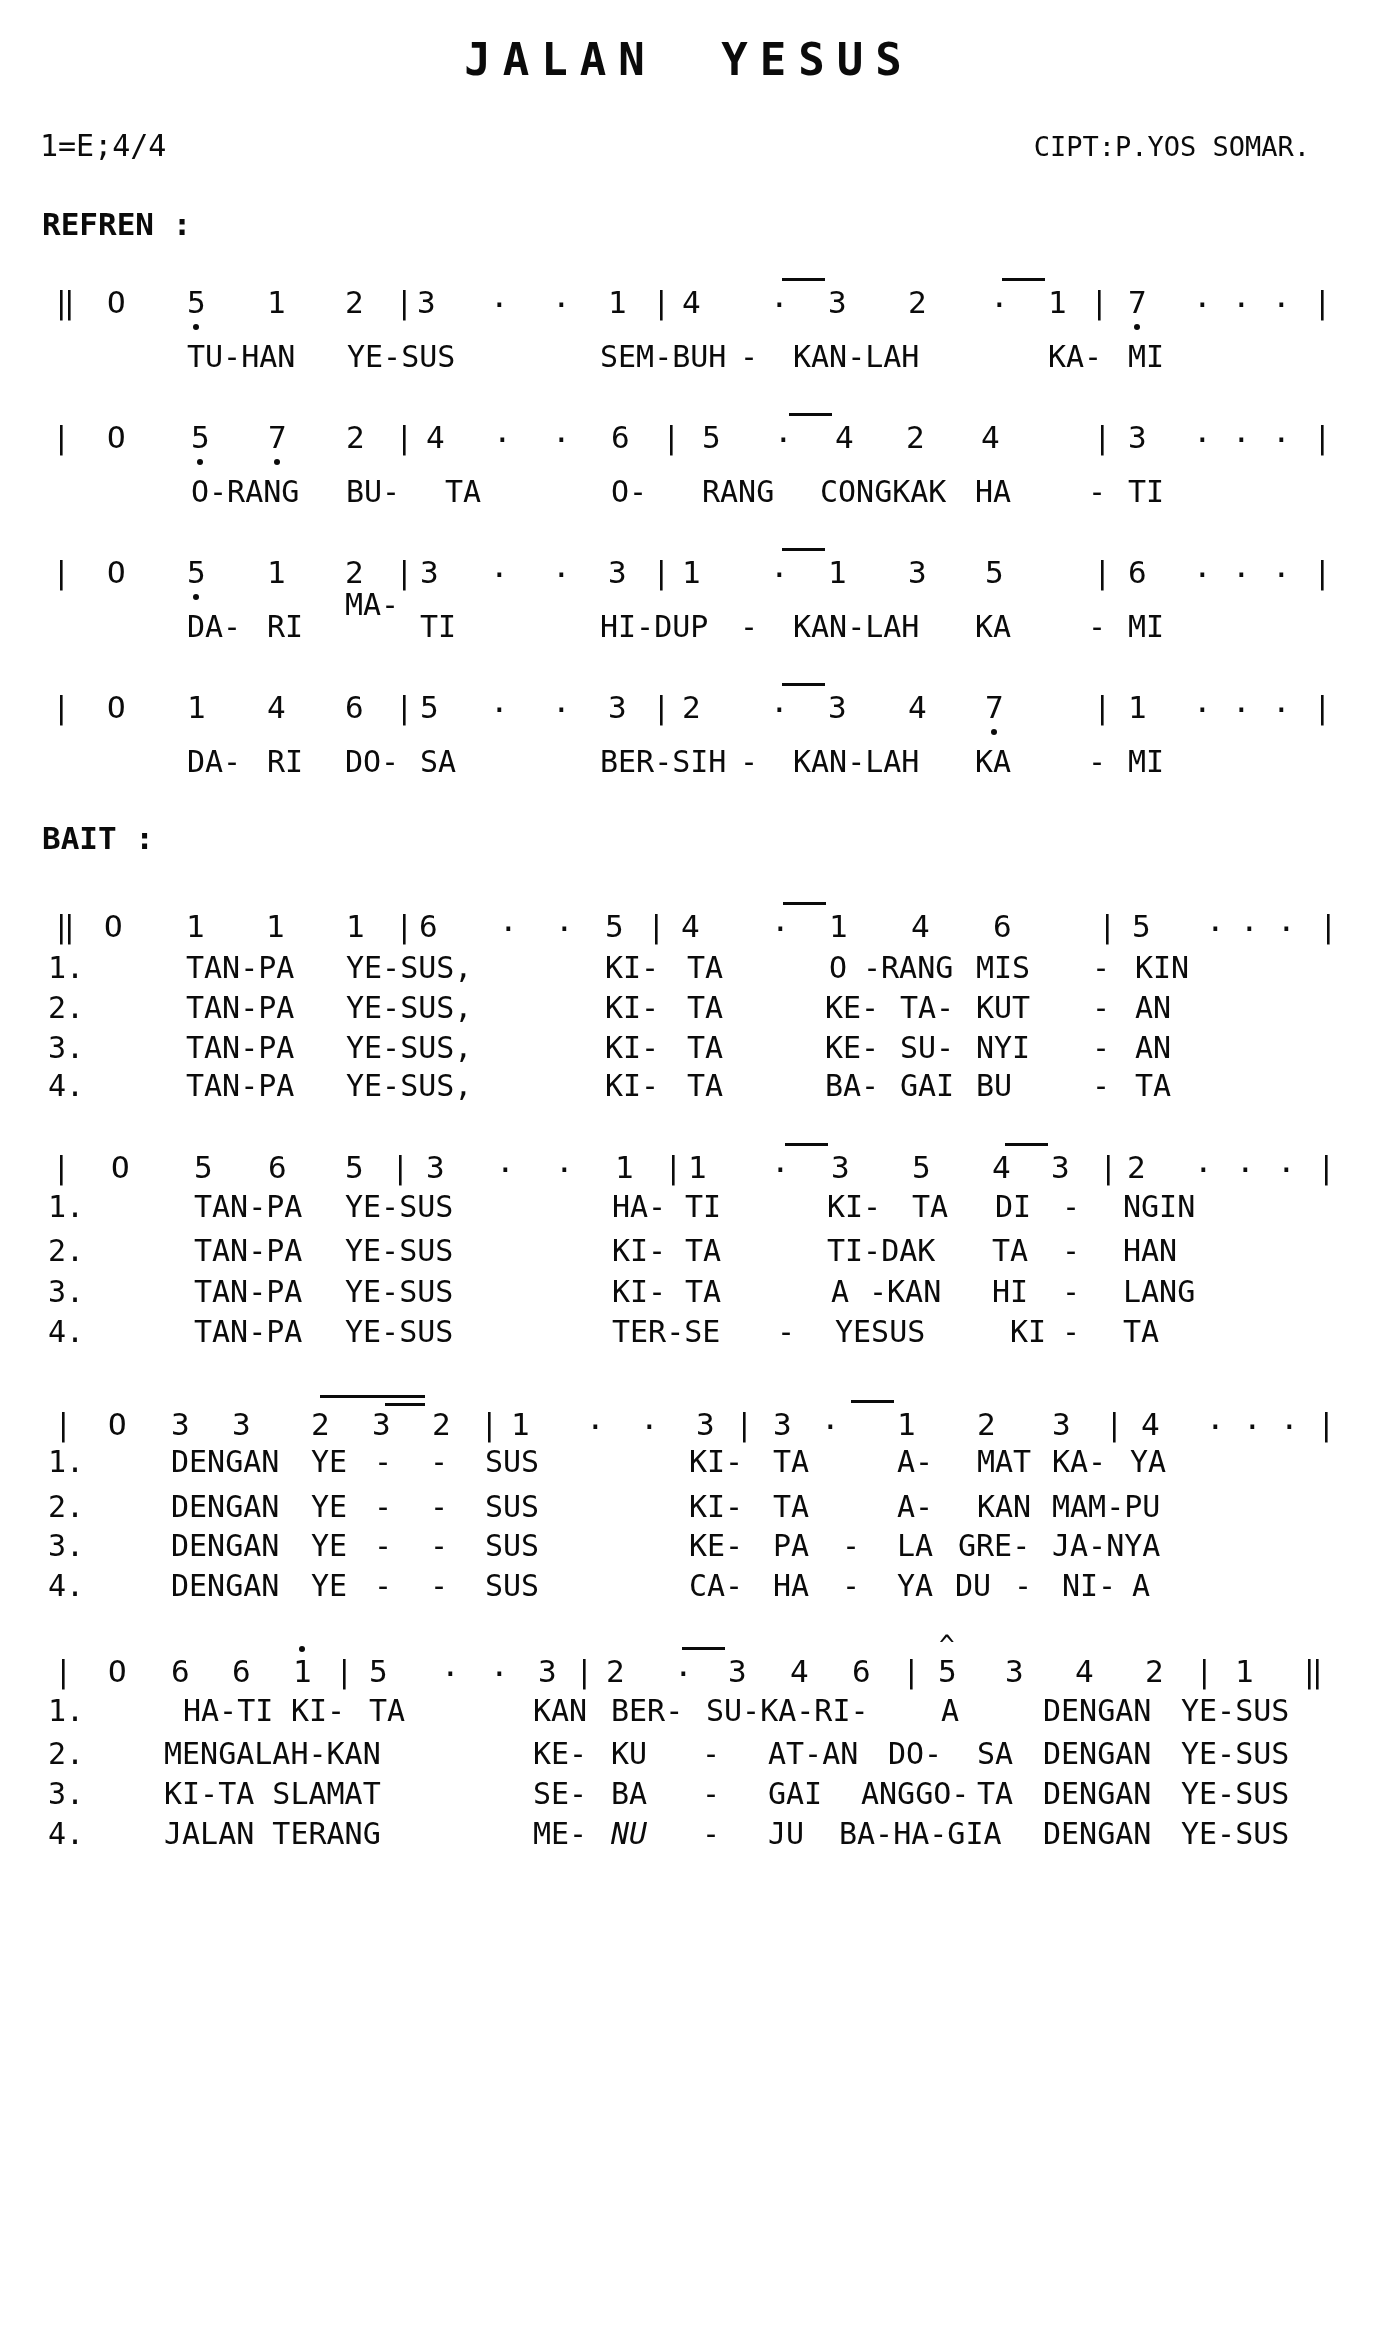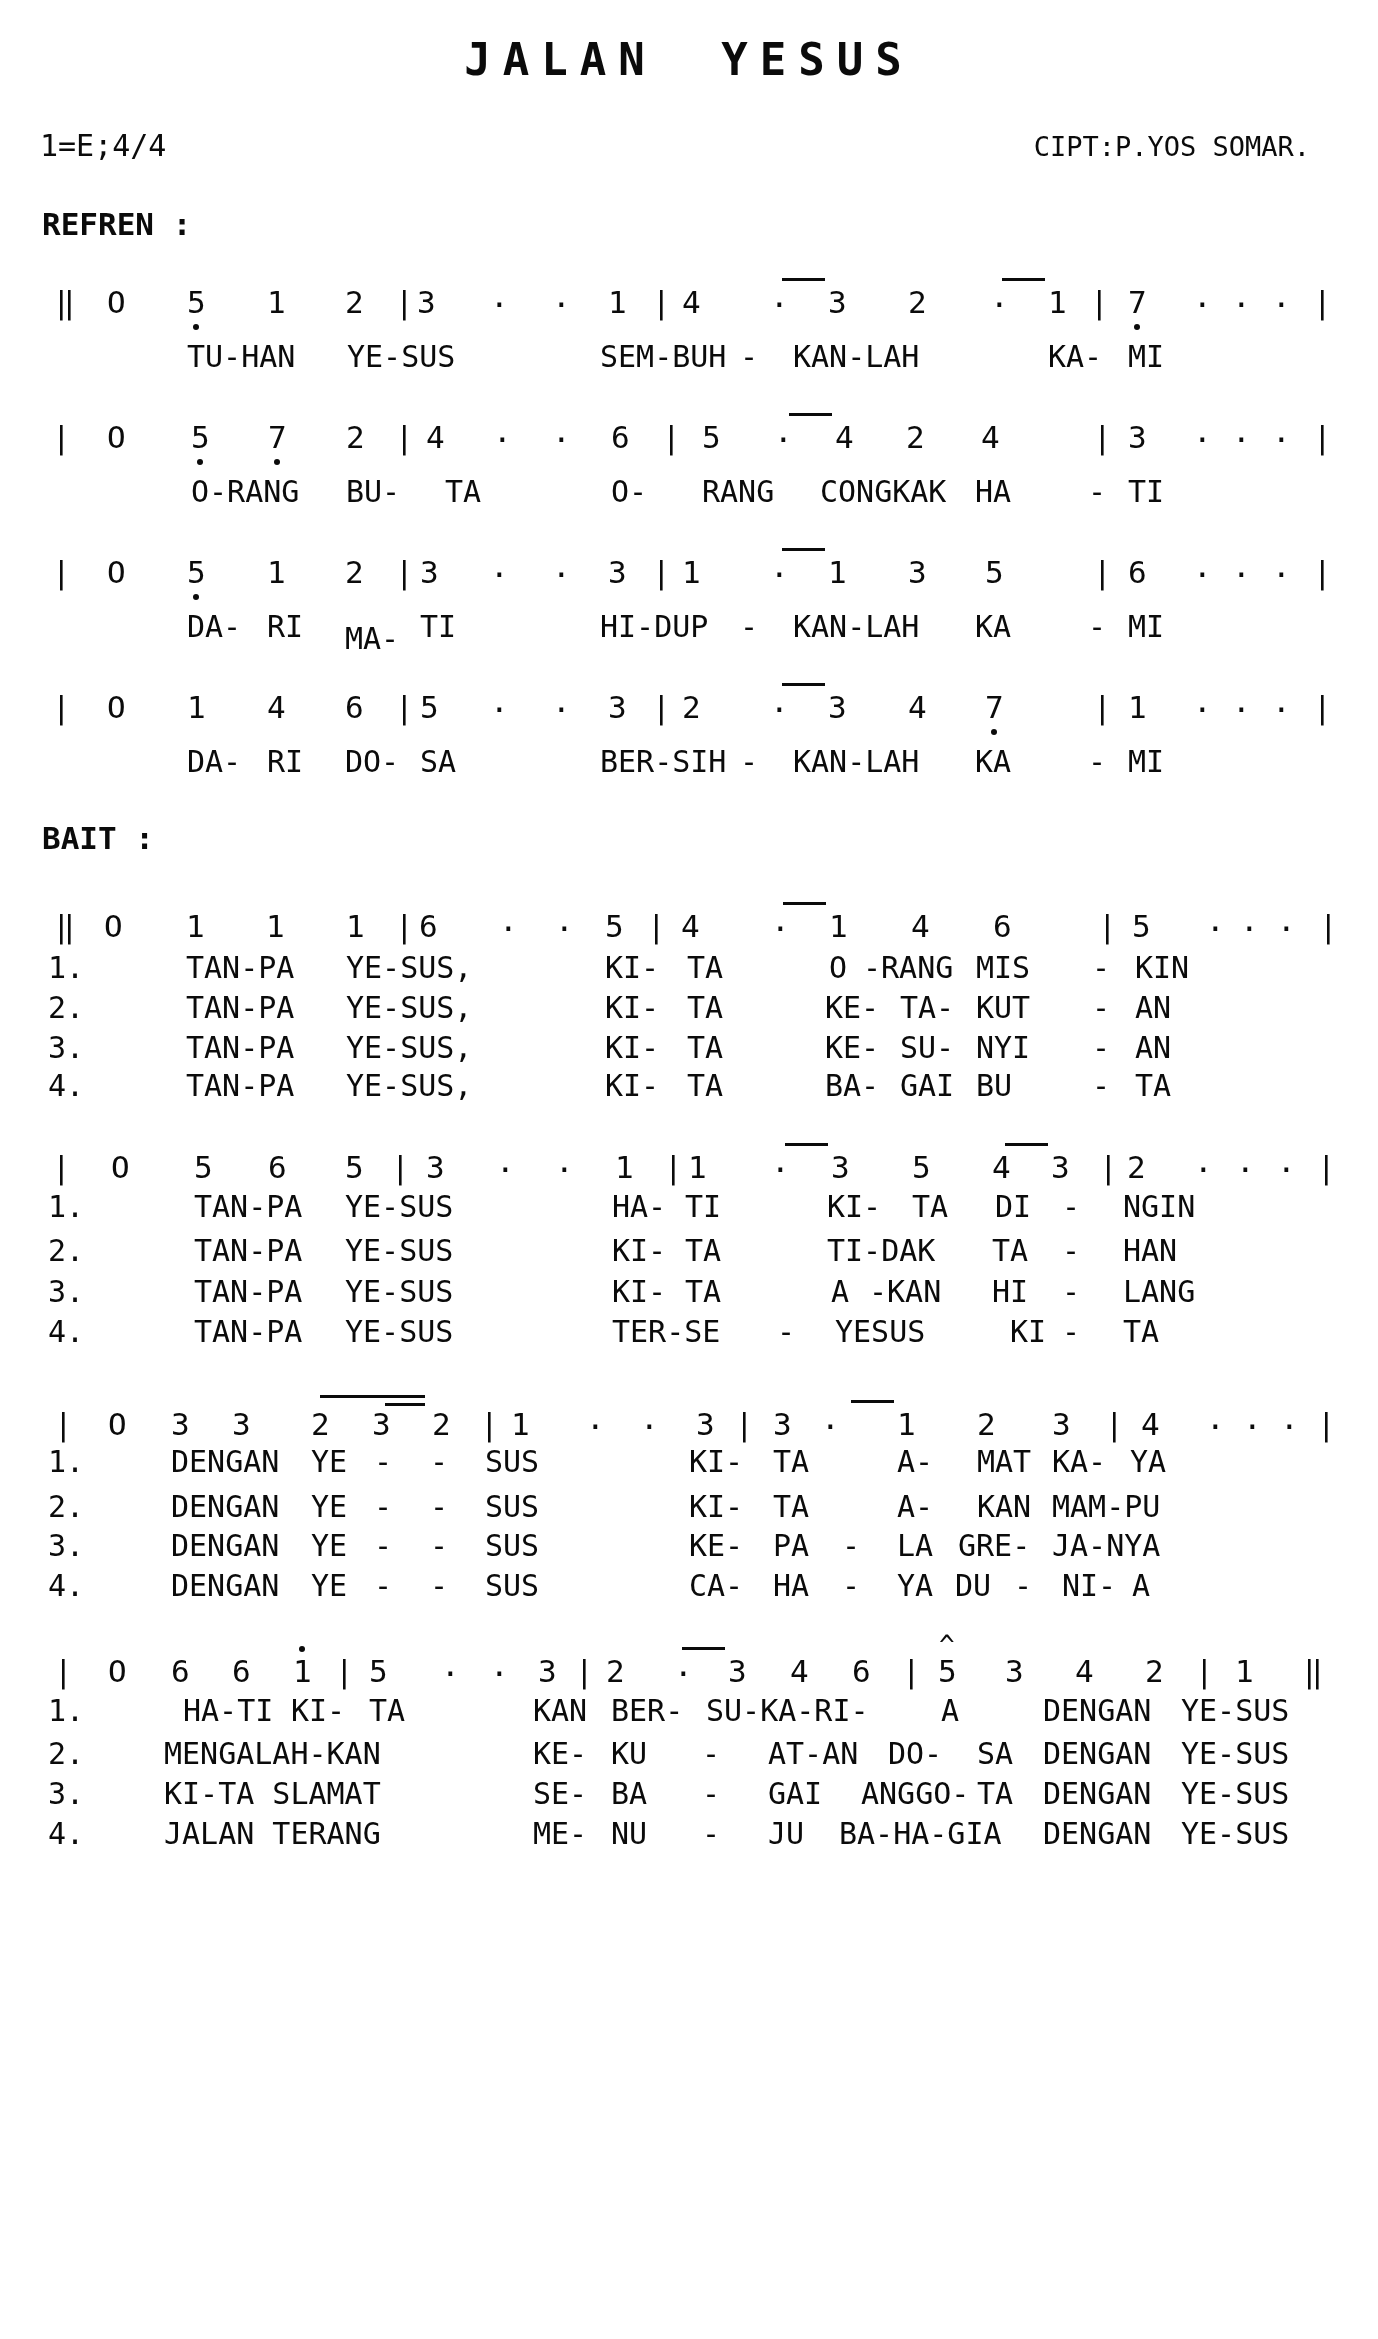--- a/index.html
+++ b/index.html
@@ -143,21 +143,21 @@
       <span class="tk note " style="left: 908px; top: 557px;">3</span>
       <span class="tk note " style="left: 985px; top: 557px;">5</span>
       <span class="tk note " style="left: 1093px; top: 557px;">|</span>
       <span class="tk note " style="left: 1128px; top: 557px;">6</span>
       <span class="tk note " style="left: 1193px; top: 551px;">.</span>
       <span class="tk note " style="left: 1232px; top: 551px;">.</span>
       <span class="tk note " style="left: 1272px; top: 551px;">.</span>
       <span class="tk note " style="left: 1313px; top: 557px;">|</span>
       <span class="tk lyric" style="left: 187px; top: 612px;">DA-</span>
       <span class="tk lyric" style="left: 267px; top: 612px;">RI</span>
-      <span class="tk lyric" style="left: 345px; top: 624px;">MA-</span>
+      <span class="tk lyric" style="left: 345px; top: 590px;">MA-</span>
       <span class="tk lyric" style="left: 420px; top: 612px;">TI</span>
       <span class="tk lyric" style="left: 600px; top: 612px;">HI-DUP</span>
       <span class="tk lyric" style="left: 740px; top: 612px;">-</span>
       <span class="tk lyric" style="left: 793px; top: 612px;">KAN-LAH</span>
       <span class="tk lyric" style="left: 975px; top: 612px;">KA</span>
       <span class="tk lyric" style="left: 1088px; top: 612px;">-</span>
       <span class="tk lyric" style="left: 1128px; top: 612px;">MI</span>
       <span class="tk note " style="left: 52px; top: 692px;">|</span>
       <span class="tk note " style="left: 107px; top: 692px;">O</span>
       <span class="tk note " style="left: 187px; top: 692px;">1</span>
@@ -438,20 +438,20 @@
       <span class="tk lyric" style="left: 611px; top: 1779px;">BA</span>
       <span class="tk lyric" style="left: 702px; top: 1779px;">-</span>
       <span class="tk lyric" style="left: 768px; top: 1779px;">GAI</span>
       <span class="tk lyric" style="left: 861px; top: 1779px;">ANGGO-</span>
       <span class="tk lyric" style="left: 977px; top: 1779px;">TA</span>
       <span class="tk lyric" style="left: 1043px; top: 1779px;">DENGAN</span>
       <span class="tk lyric" style="left: 1181px; top: 1779px;">YE-SUS</span>
       <span class="tk lyric" style="left: 48px; top: 1819px;">4.</span>
       <span class="tk lyric" style="left: 164px; top: 1819px;">JALAN TERANG</span>
       <span class="tk lyric" style="left: 533px; top: 1819px;">ME-</span>
-      <span class="tk lyric" style="left: 611px; top: 1819px;">NU</span>
+      <span class="tk lyric" style="left: 611px; top: 1819px; font-style: italic;">NU</span>
       <span class="tk lyric" style="left: 702px; top: 1819px;">-</span>
       <span class="tk lyric" style="left: 768px; top: 1819px;">JU</span>
       <span class="tk lyric" style="left: 839px; top: 1819px;">BA-HA-GIA</span>
       <span class="tk lyric" style="left: 1043px; top: 1819px;">DENGAN</span>
       <span class="tk lyric" style="left: 1181px; top: 1819px;">YE-SUS</span>
     </div>
 </div>
 
 </body></html>

